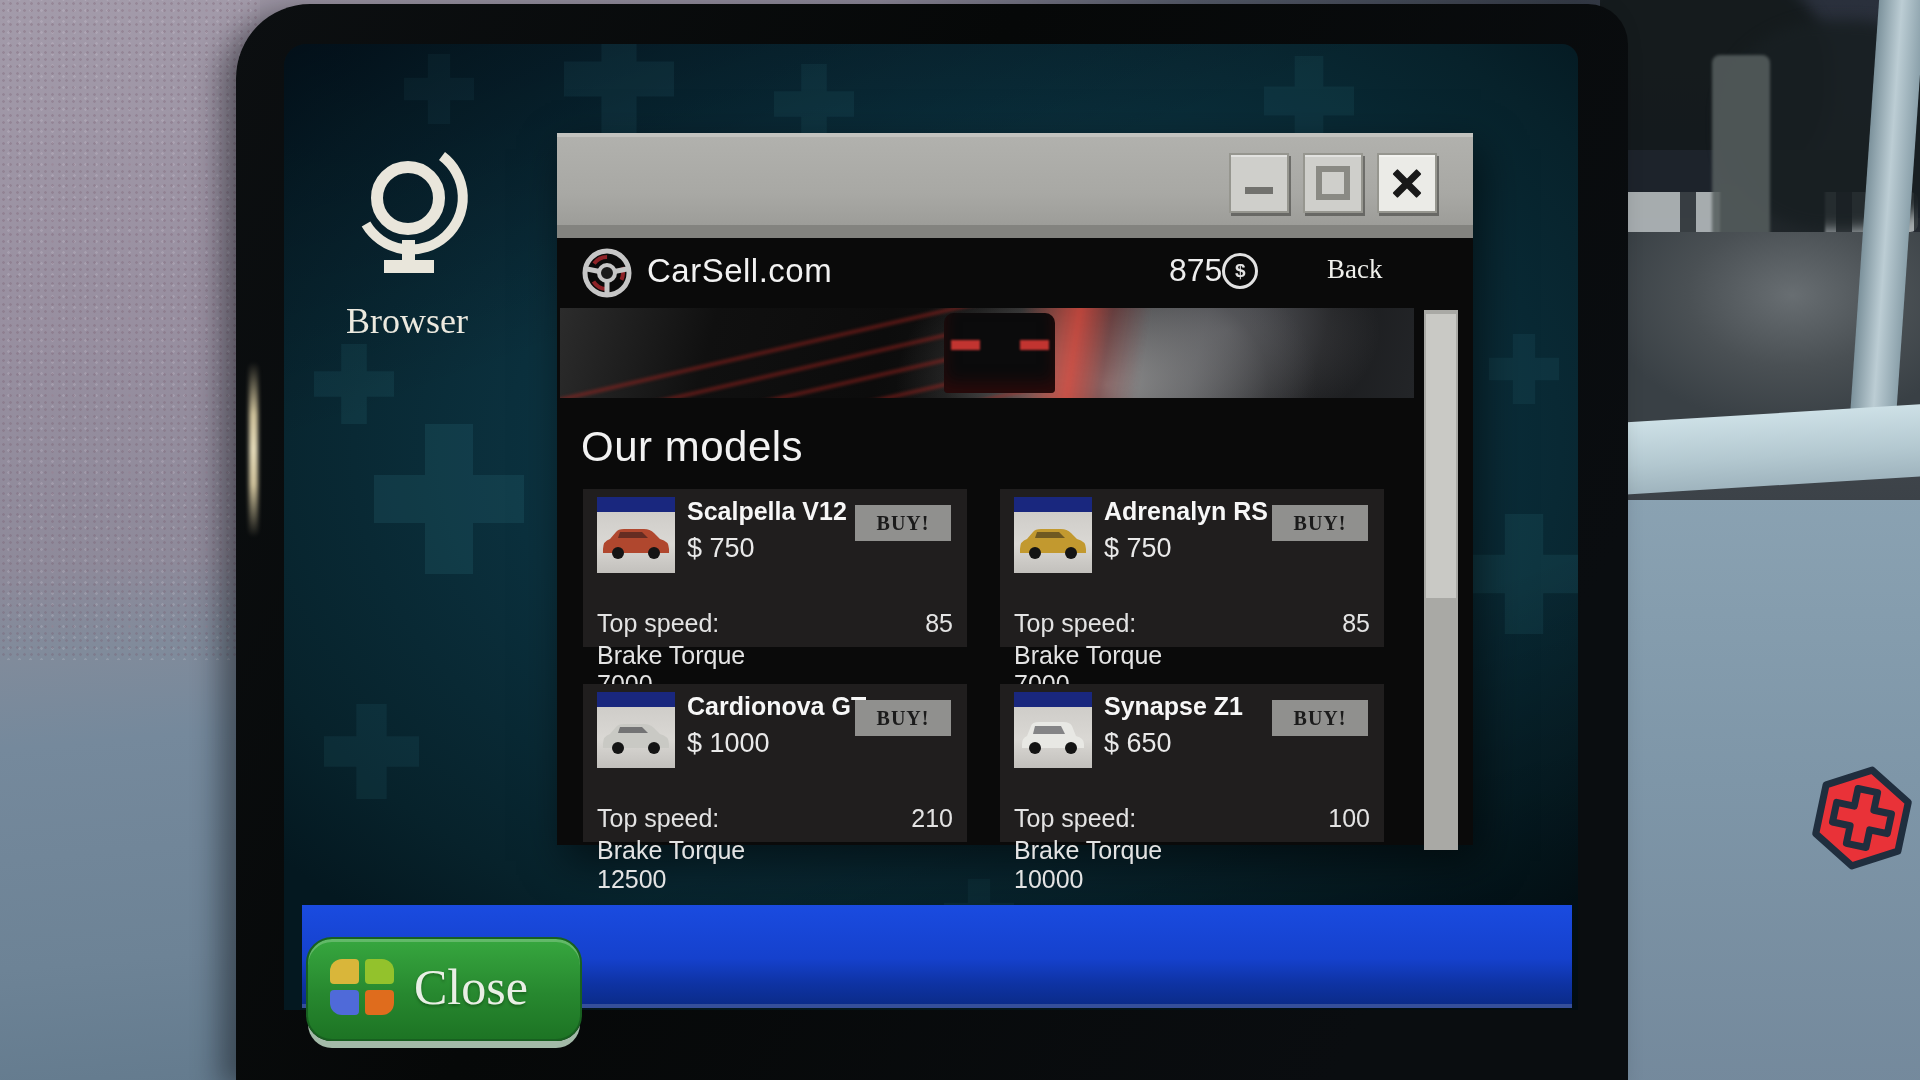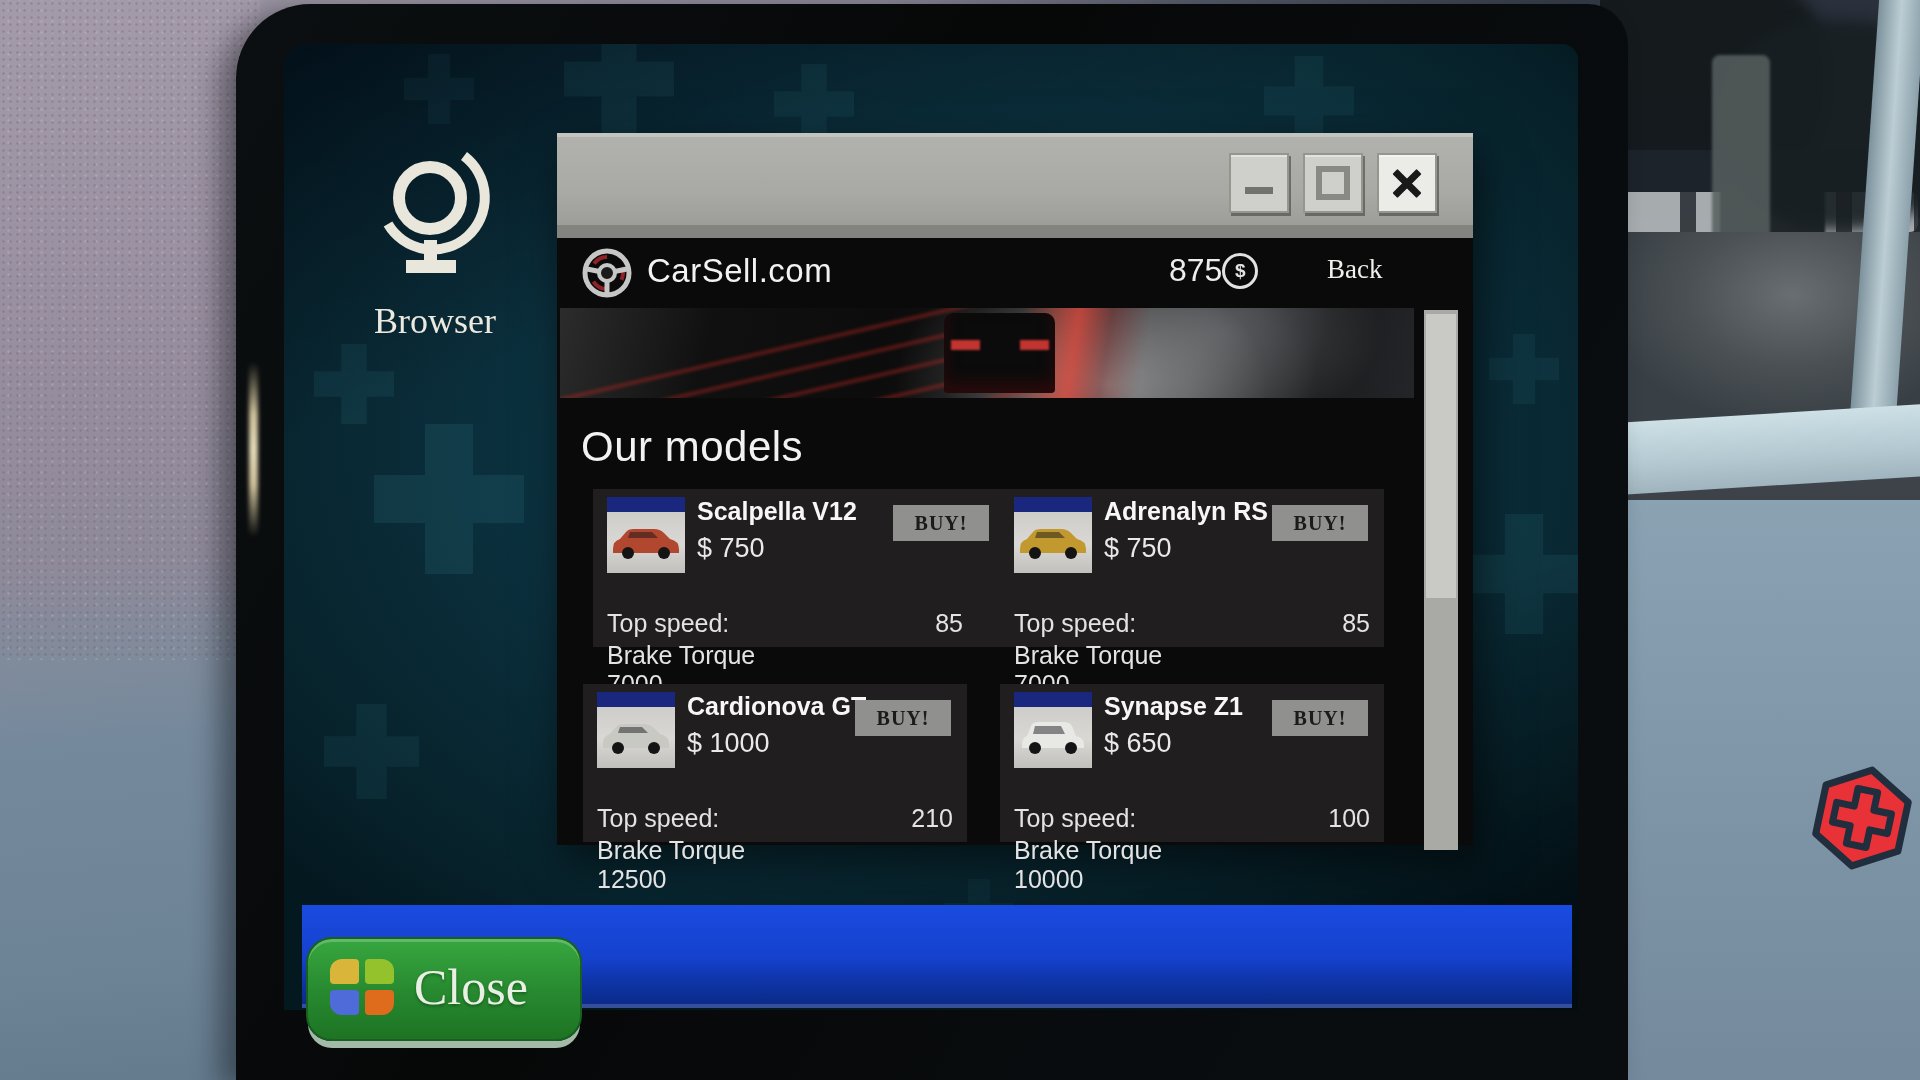--- a/index.html
+++ b/index.html
@@ -44,21 +44,21 @@
   .bezel-glare{left:249px;top:362px;width:9px;height:175px;border-radius:5px;filter:blur(2px);
     background:linear-gradient(180deg,transparent,#cfc29b 30%,#e6dcba 50%,#cfc29b 70%,transparent);}
   .screen{left:284px;top:44px;width:1294px;height:966px;border-radius:22px 16px 0 0;overflow:hidden;
     background:radial-gradient(ellipse 900px 620px at 52% 42%,#104050 0%,#0b303d 50%,#07222b 84%,#041820 100%);}
   .screen-vignette{position:absolute;inset:0;
     background:linear-gradient(160deg,rgba(0,0,12,.38),transparent 28%,transparent 68%,rgba(0,0,0,.5));}
   .plus{position:absolute;background:#2f7280;
     clip-path:polygon(34% 0,66% 0,66% 34%,100% 34%,100% 66%,66% 66%,66% 100%,34% 100%,34% 66%,0 66%,0 34%,34% 34%);}
 
   
-  .desk-icon{left:346px;top:140px;width:150px;height:200px;text-align:right;cursor:pointer;}
+  .desk-icon{left:346px;top:140px;width:150px;height:200px;text-align:left;cursor:pointer;}
   .desk-icon-label{font-family:"Liberation Serif","DejaVu Serif",serif;font-size:36px;color:#ece9df;margin-top:6px;}
 
   
   .bwindow{left:557px;top:133px;width:916px;height:712px;box-shadow:8px 16px 40px rgba(0,0,0,.55);}
   .titlebar{position:relative;height:88px;border-top:4px solid #c3c3bf;
     background:linear-gradient(180deg,#b1b1ad 0%,#a8a8a4 65%,#9d9d99 100%);}
   .title{position:absolute;left:44px;top:0;line-height:86px;font-family:"Liberation Serif","DejaVu Serif",serif;
     font-size:55px;color:#e3e3dd;letter-spacing:1px;text-shadow:0 2px 2px rgba(80,80,78,.35);}
   .winbtns{position:absolute;right:36px;top:16px;display:flex;gap:14px;}
   .winbtn{width:56px;height:56px;background:#cfcfcb;border:2px solid #96968f;
@@ -99,21 +99,21 @@
   .bcar::before{left:6%;} .bcar::after{right:6%;}
 
   
   .scrolltrack{position:absolute;left:867px;top:72px;width:34px;height:540px;background:#a9a9a5;}
   .scrollthumb{position:absolute;left:2px;top:4px;width:30px;height:284px;background:#c9c9c5;cursor:pointer;}
 
   .section-title{position:absolute;left:24px;top:185px;font-size:42px;font-weight:300;color:#f2f2f2;letter-spacing:.5px;}
 
   
   .card{position:absolute;width:384px;height:158px;background:#201e1e;}
-  .card.c0{left:36px;top:251px;padding-left:28px;} .card.c1{left:443px;top:251px;}
+  .card.c0{left:26px;top:251px;} .card.c1{left:443px;top:251px;}
   .card.c2{left:26px;top:446px;} .card.c3{left:443px;top:446px;}
   .thumb{position:absolute;left:14px;top:8px;width:78px;height:76px;overflow:hidden;
     background:linear-gradient(180deg,#19277e 0%,#19277e 20%,#cfcdc9 20%,#dad8d4 62%,#c2c0bc 100%);}
   .thumb svg{position:absolute;left:3px;top:22px;}
   .card-name{position:absolute;left:104px;top:8px;font-size:25px;font-weight:bold;color:#f7f7f7;}
   .card-price{position:absolute;left:104px;top:44px;font-size:27px;font-weight:300;color:#e9e9e9;}
   .buy{position:absolute;right:16px;top:16px;width:96px;height:36px;background:#90908e;border:none;cursor:pointer;
     font-family:"Liberation Serif","DejaVu Serif",serif;font-size:20px;font-weight:bold;color:#1b1b1b;
     letter-spacing:1px;display:flex;align-items:center;justify-content:center;}
   .statrow{position:absolute;left:14px;width:356px;display:flex;justify-content:space-between;

